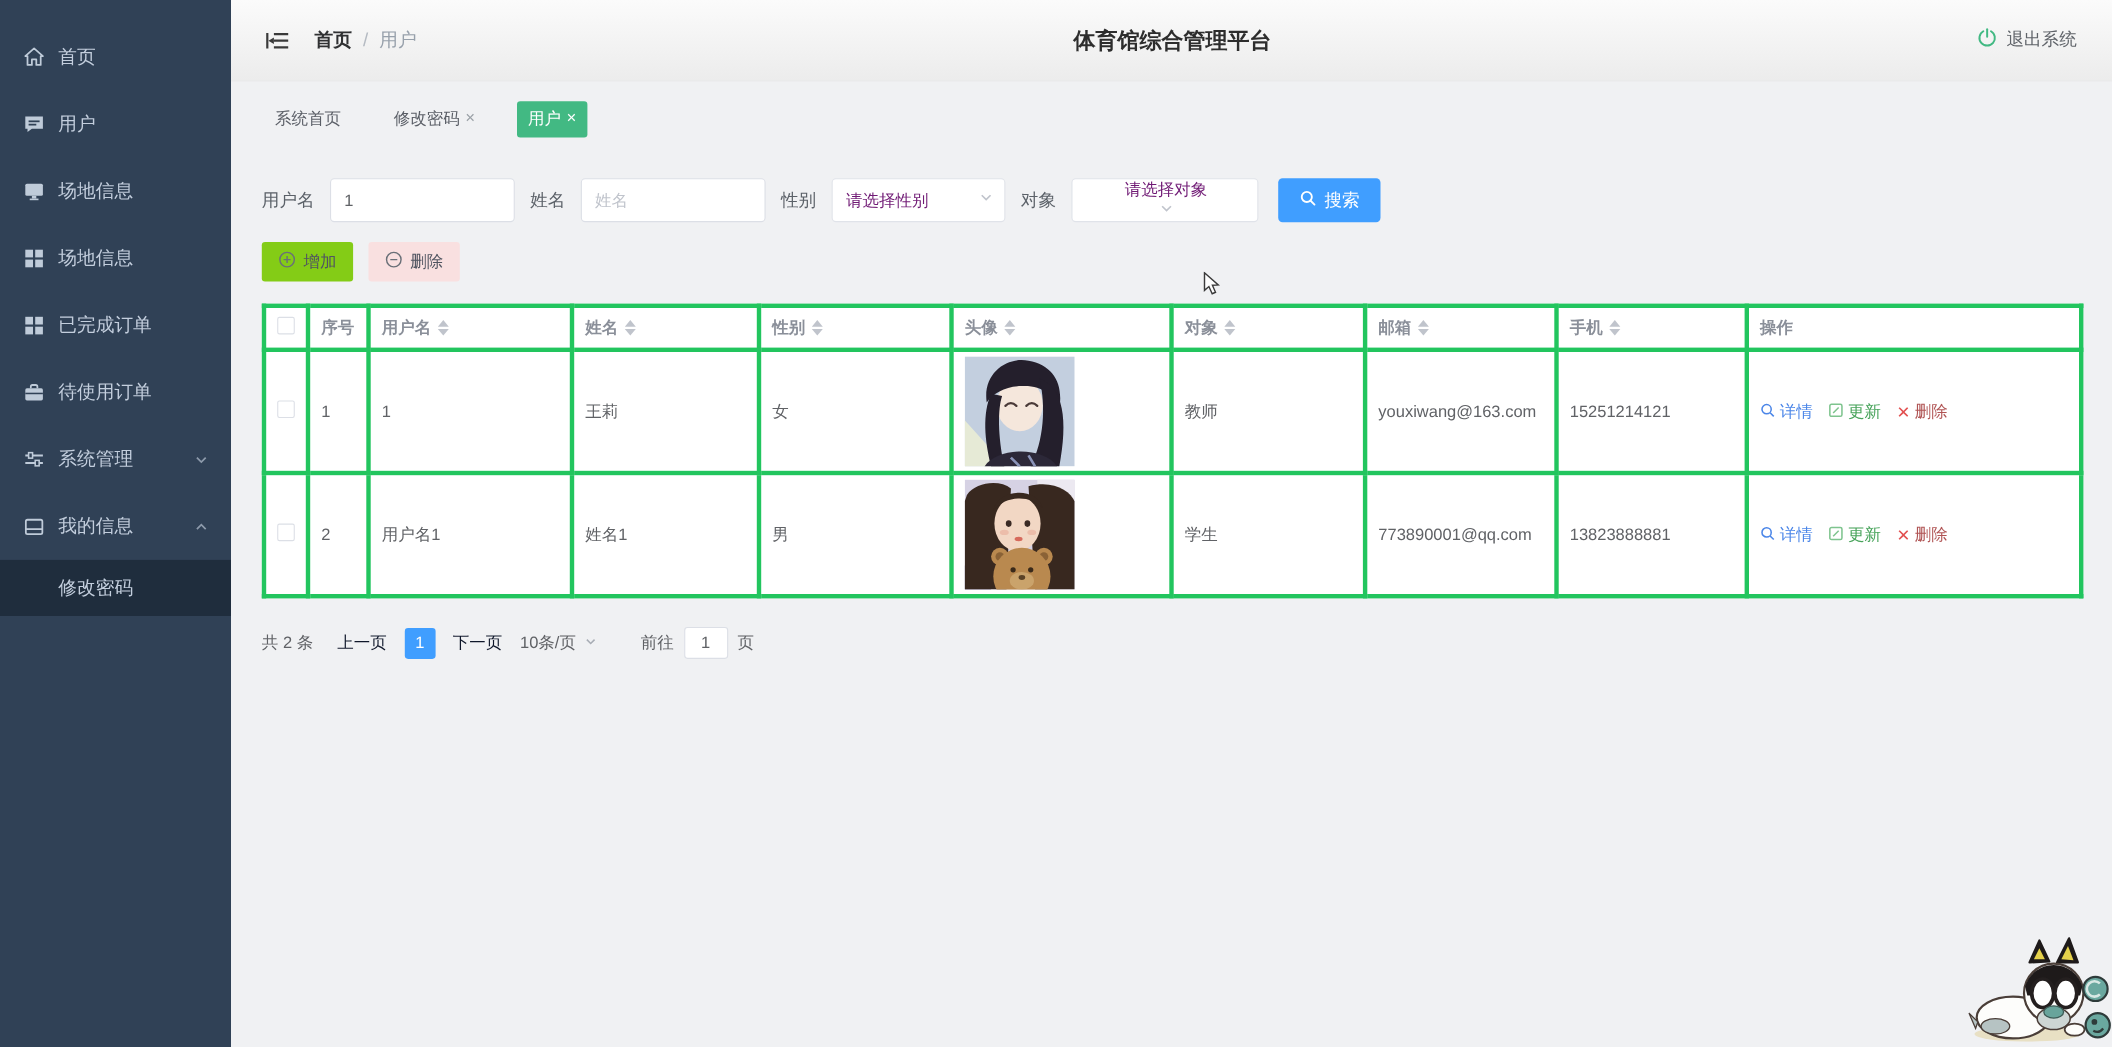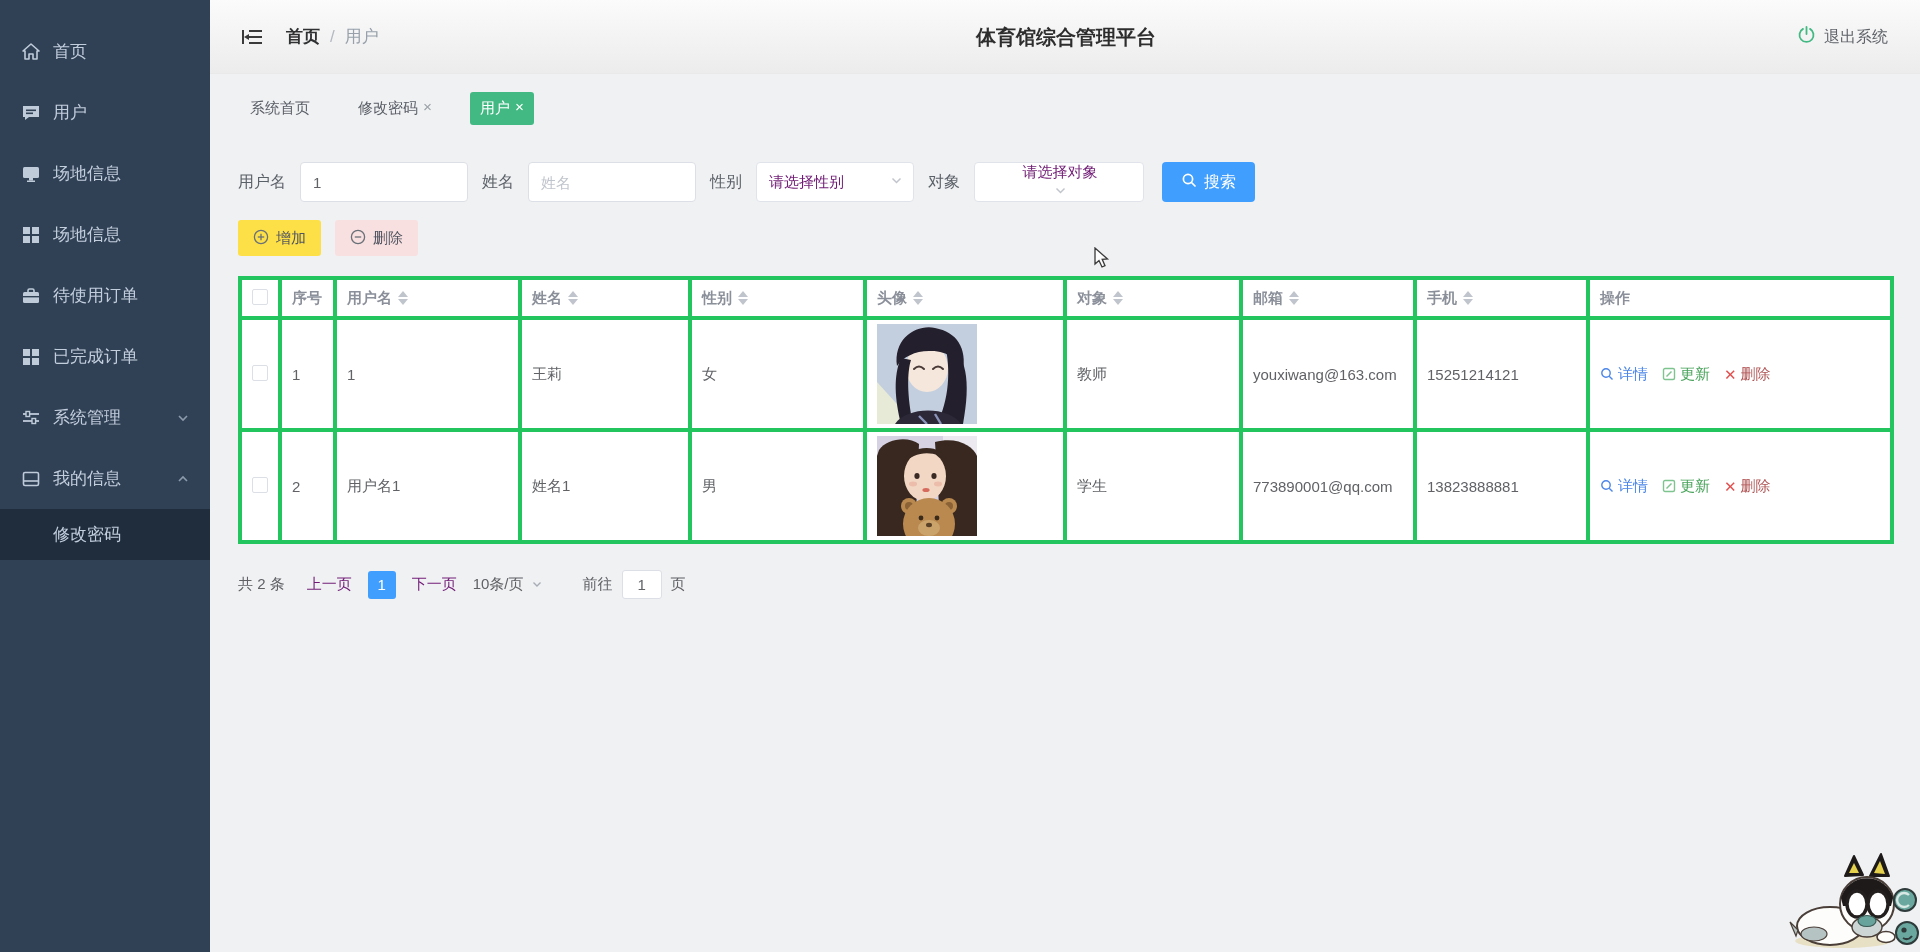--- a/index.html
+++ b/index.html
@@ -59,21 +59,21 @@
   .w3 { width:158px; } .w4 { width:170px; margin-right:18px;flex-direction:column; }
   .btn-search { height:40px; padding:0 19px; background:#409EFF; border:none; border-radius:4px;
     color:#fff; font-size:16px; display:inline-flex; align-items:center; gap:7px; cursor:pointer;
     font-family:"Liberation Sans","DejaVu Sans",sans-serif; }
 
   
   .toolbar { margin-top:18px; display:flex; gap:14px; }
   .btn-flat { height:36px; padding:0 15px; border:none; border-radius:3px; font-size:15px;
     color:#515561; display:inline-flex; align-items:center; gap:7px; cursor:pointer;
     font-family:"Liberation Sans","DejaVu Sans",sans-serif; }
-  .btn-add { background:#fde047; }
+  .btn-add { background:#84cc16; }
   .btn-del { background:#f9e0e0; }
 
   
   table.grid { margin-top:20px; width:1652px; border-collapse:collapse; background:#fff;
     table-layout:fixed; border:1px solid #ebeef5; }
   .grid th, .grid td { border:4px solid #22c55e; vertical-align:middle; text-align:left;
     padding:0 10px; font-size:15px; color:#606266; overflow:hidden; }
   .grid th { height:40px; color:#8a8f99; font-weight:bold; }
   .grid td { height:112px; }
   .th-inner { display:flex; align-items:center; gap:6px; }
@@ -88,21 +88,21 @@
   .ops { display:flex; align-items:center; gap:14px; white-space:nowrap; }
   .op { display:inline-flex; align-items:flex-end; gap:4px; font-size:15px; cursor:pointer; }
   .op-detail { color:#4b86e8; }
   .op-update { color:#47a35a; }
   .op-delete { color:#b05454; }
   .op-delete .x { color:#e25050; font-size:15px; }
 
   
   .pagination { margin-top:26px; display:flex; align-items:center; font-size:15px; color:#606266; }
   .pg-total { margin-right:22px; }
-  .pg-btn { color:#701a75; margin-right:16px; cursor:pointer; }
+  .pg-btn { color:#0f172a; margin-right:16px; cursor:pointer; }
   .pg-page { width:28px; height:28px; background:#409EFF; color:#fff; border-radius:3px;
     display:inline-flex; align-items:center; justify-content:center; margin-right:16px; cursor:pointer; }
   .pg-size { display:inline-flex; align-items:center; gap:7px; margin-right:40px; cursor:pointer; }
   .pg-goto { display:inline-flex; align-items:center; gap:9px; }
   .pg-input { width:40px; height:29px; border:1px solid #dcdfe6; border-radius:3px; text-align:center;
     font-size:15px; color:#606266; outline:none; background:#fff;
     font-family:"Liberation Sans","DejaVu Sans",sans-serif; }
 
   .cursor { position:absolute; left:1093px; top:247px; z-index:50; pointer-events:none; }
   .mascot { position:absolute; right:0; bottom:0; z-index:40; }
@@ -148,37 +148,37 @@
             <rect x="11" y="2" width="7" height="7" fill="#bfcbd9"></rect>
             <rect x="2" y="11" width="7" height="7" fill="#bfcbd9"></rect>
             <rect x="11" y="11" width="7" height="7" fill="#bfcbd9"></rect>
           </svg>
       </span>
       <span>场地信息</span>
     </div>
     <div class="s-item">
       <span class="s-icon">
         <svg width="20" height="20" viewBox="0 0 20 20">
-            <rect x="2" y="6" width="16" height="11" rx="1.5" fill="#bfcbd9"></rect>
-            <path d="M7 6 V4.5 A1.5 1.5 0 0 1 8.5 3 H11.5 A1.5 1.5 0 0 1 13 4.5 V6" fill="none" stroke="#bfcbd9" stroke-width="1.6"></path>
-            <rect x="2" y="10" width="16" height="1.4" fill="#304156"></rect>
-          </svg>
-      </span>
-      <span>待使用订单</span>
-    </div>
-    <div class="s-item">
-      <span class="s-icon">
-        <svg width="20" height="20" viewBox="0 0 20 20">
             <rect x="2" y="2" width="7" height="7" fill="#bfcbd9"></rect>
             <rect x="11" y="2" width="7" height="7" fill="#bfcbd9"></rect>
             <rect x="2" y="11" width="7" height="7" fill="#bfcbd9"></rect>
             <rect x="11" y="11" width="7" height="7" fill="#bfcbd9"></rect>
           </svg>
       </span>
       <span>已完成订单</span>
+    </div>
+    <div class="s-item">
+      <span class="s-icon">
+        <svg width="20" height="20" viewBox="0 0 20 20">
+            <rect x="2" y="6" width="16" height="11" rx="1.5" fill="#bfcbd9"></rect>
+            <path d="M7 6 V4.5 A1.5 1.5 0 0 1 8.5 3 H11.5 A1.5 1.5 0 0 1 13 4.5 V6" fill="none" stroke="#bfcbd9" stroke-width="1.6"></path>
+            <rect x="2" y="10" width="16" height="1.4" fill="#304156"></rect>
+          </svg>
+      </span>
+      <span>待使用订单</span>
     </div>
     <div class="s-item">
       <span class="s-icon">
         <svg width="20" height="20" viewBox="0 0 20 20">
             <line x1="2" y1="6" x2="18" y2="6" stroke="#bfcbd9" stroke-width="1.8"></line>
             <line x1="2" y1="13" x2="18" y2="13" stroke="#bfcbd9" stroke-width="1.8"></line>
             <rect x="5" y="3.5" width="3.6" height="5" fill="#304156" stroke="#bfcbd9" stroke-width="1.4"></rect>
             <rect x="11" y="10.5" width="3.6" height="5" fill="#304156" stroke="#bfcbd9" stroke-width="1.4"></rect>
           </svg>
       </span>

